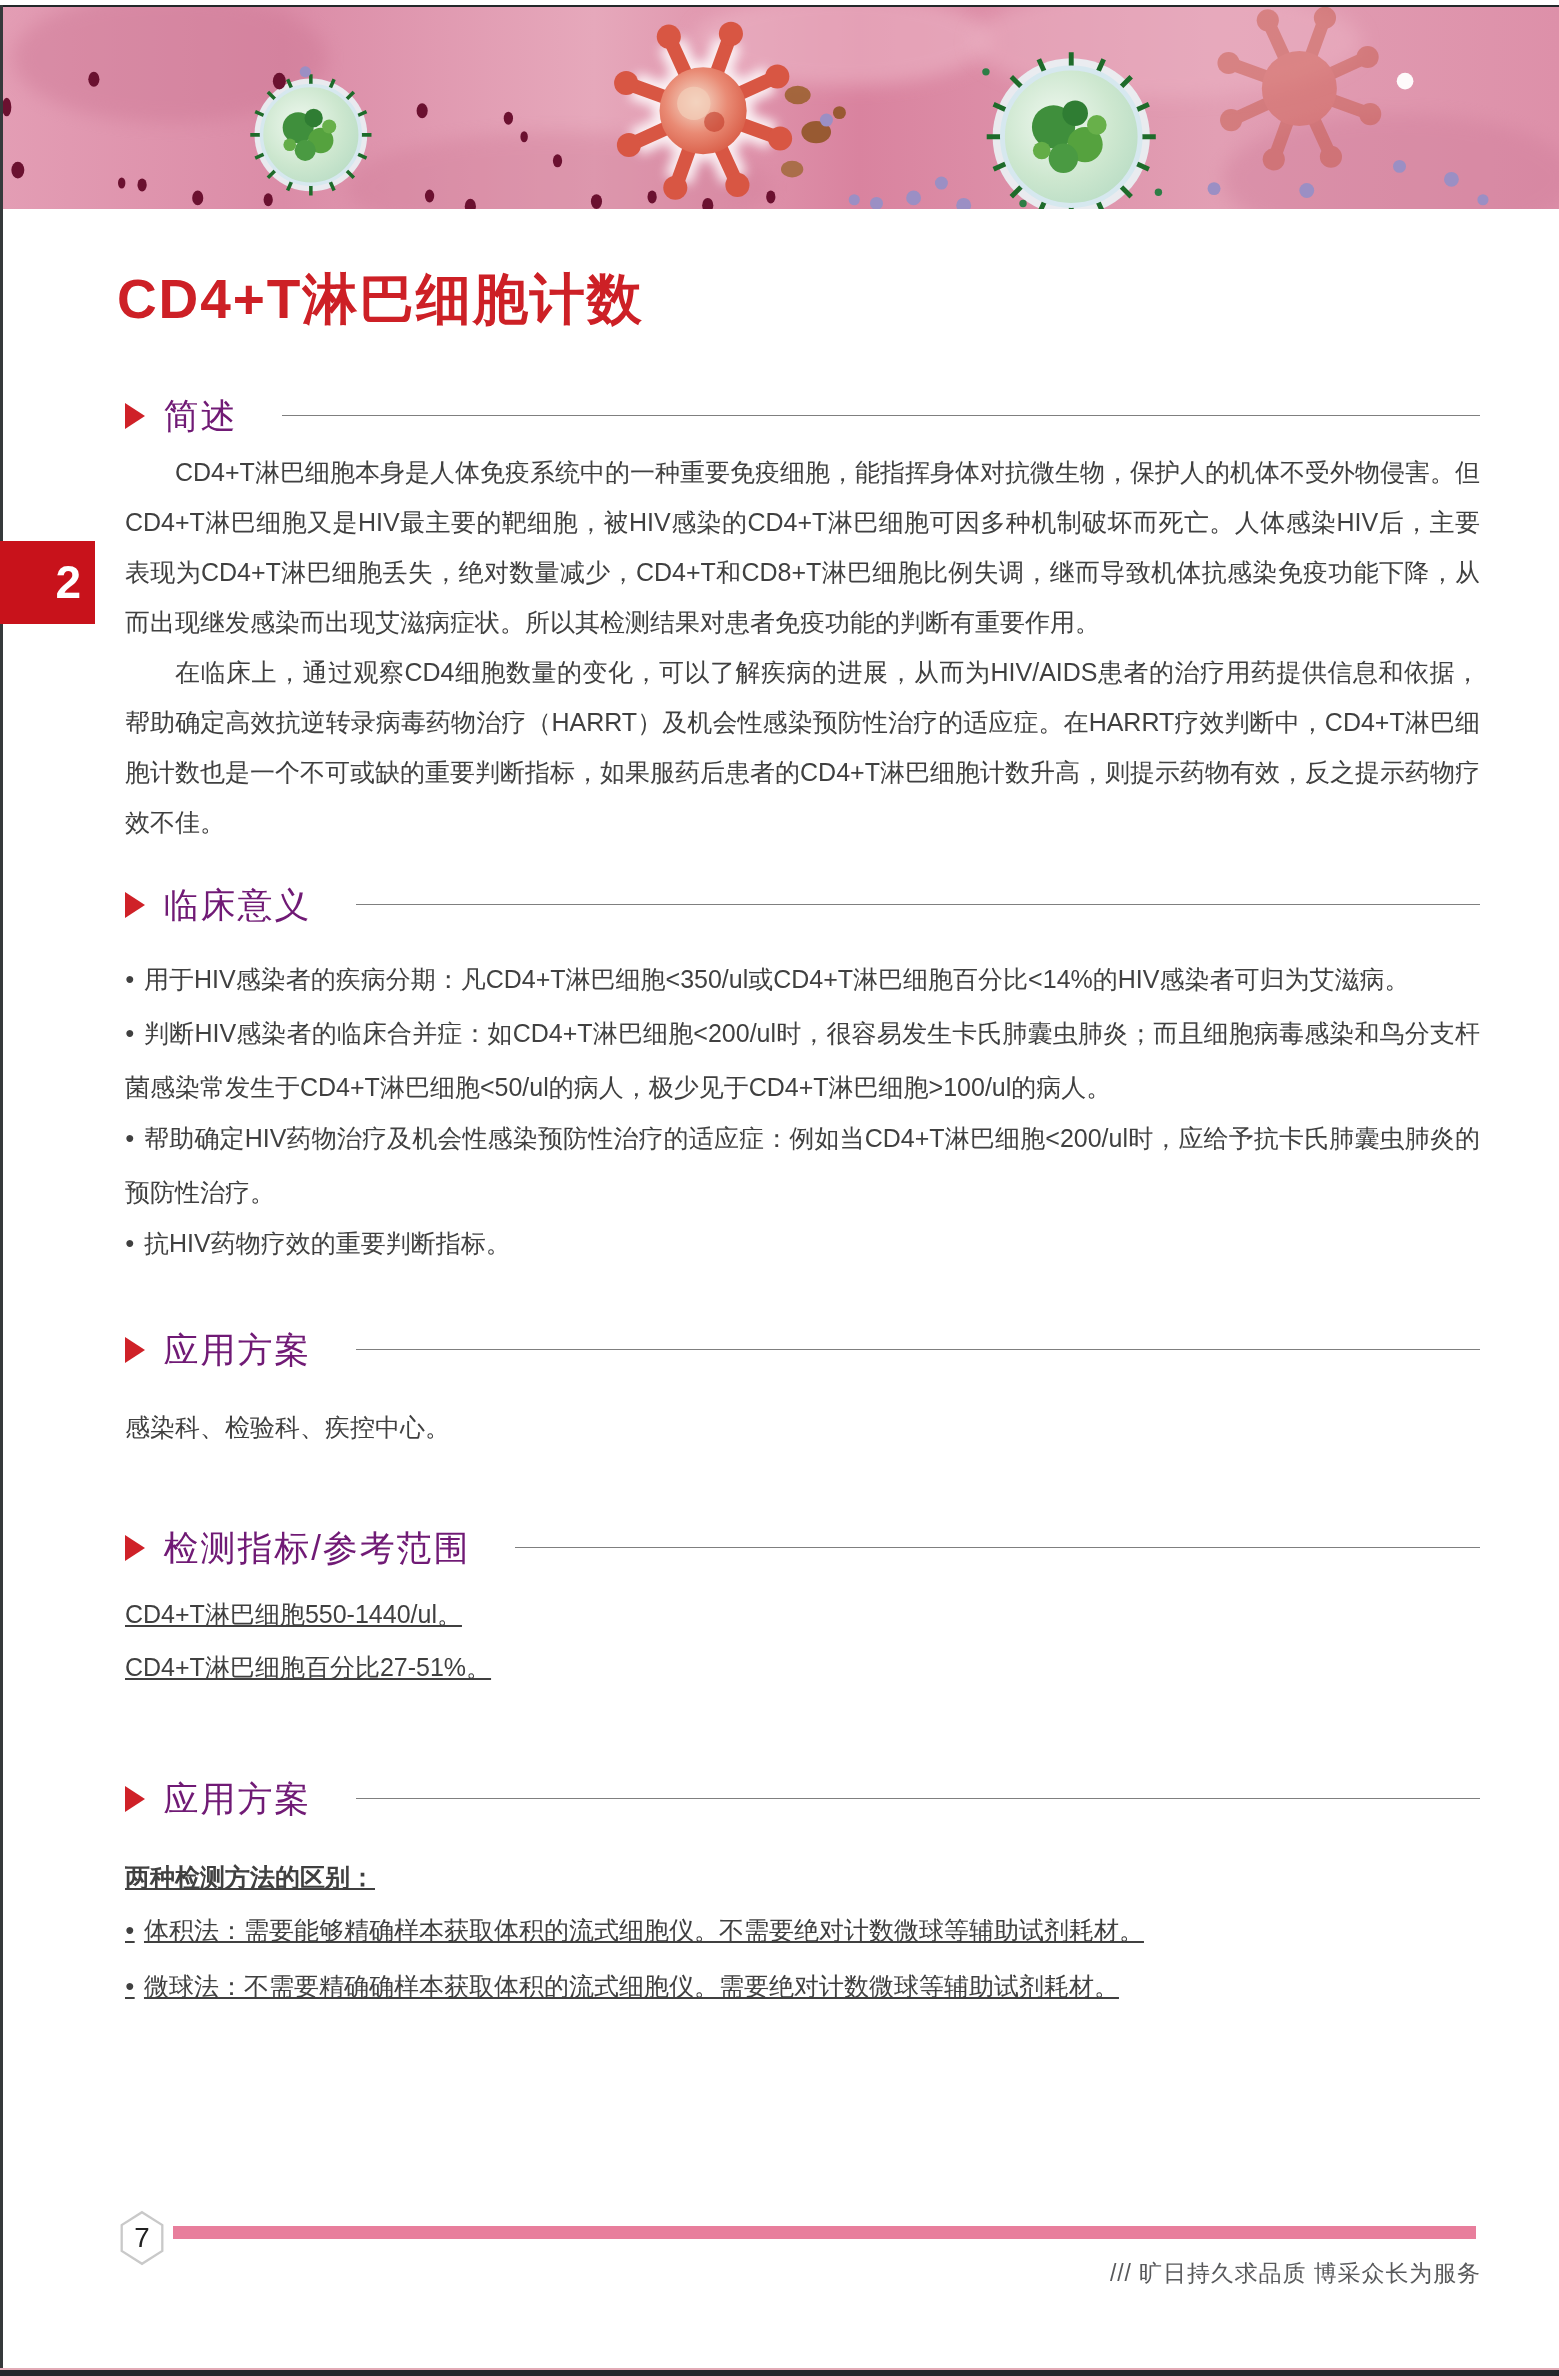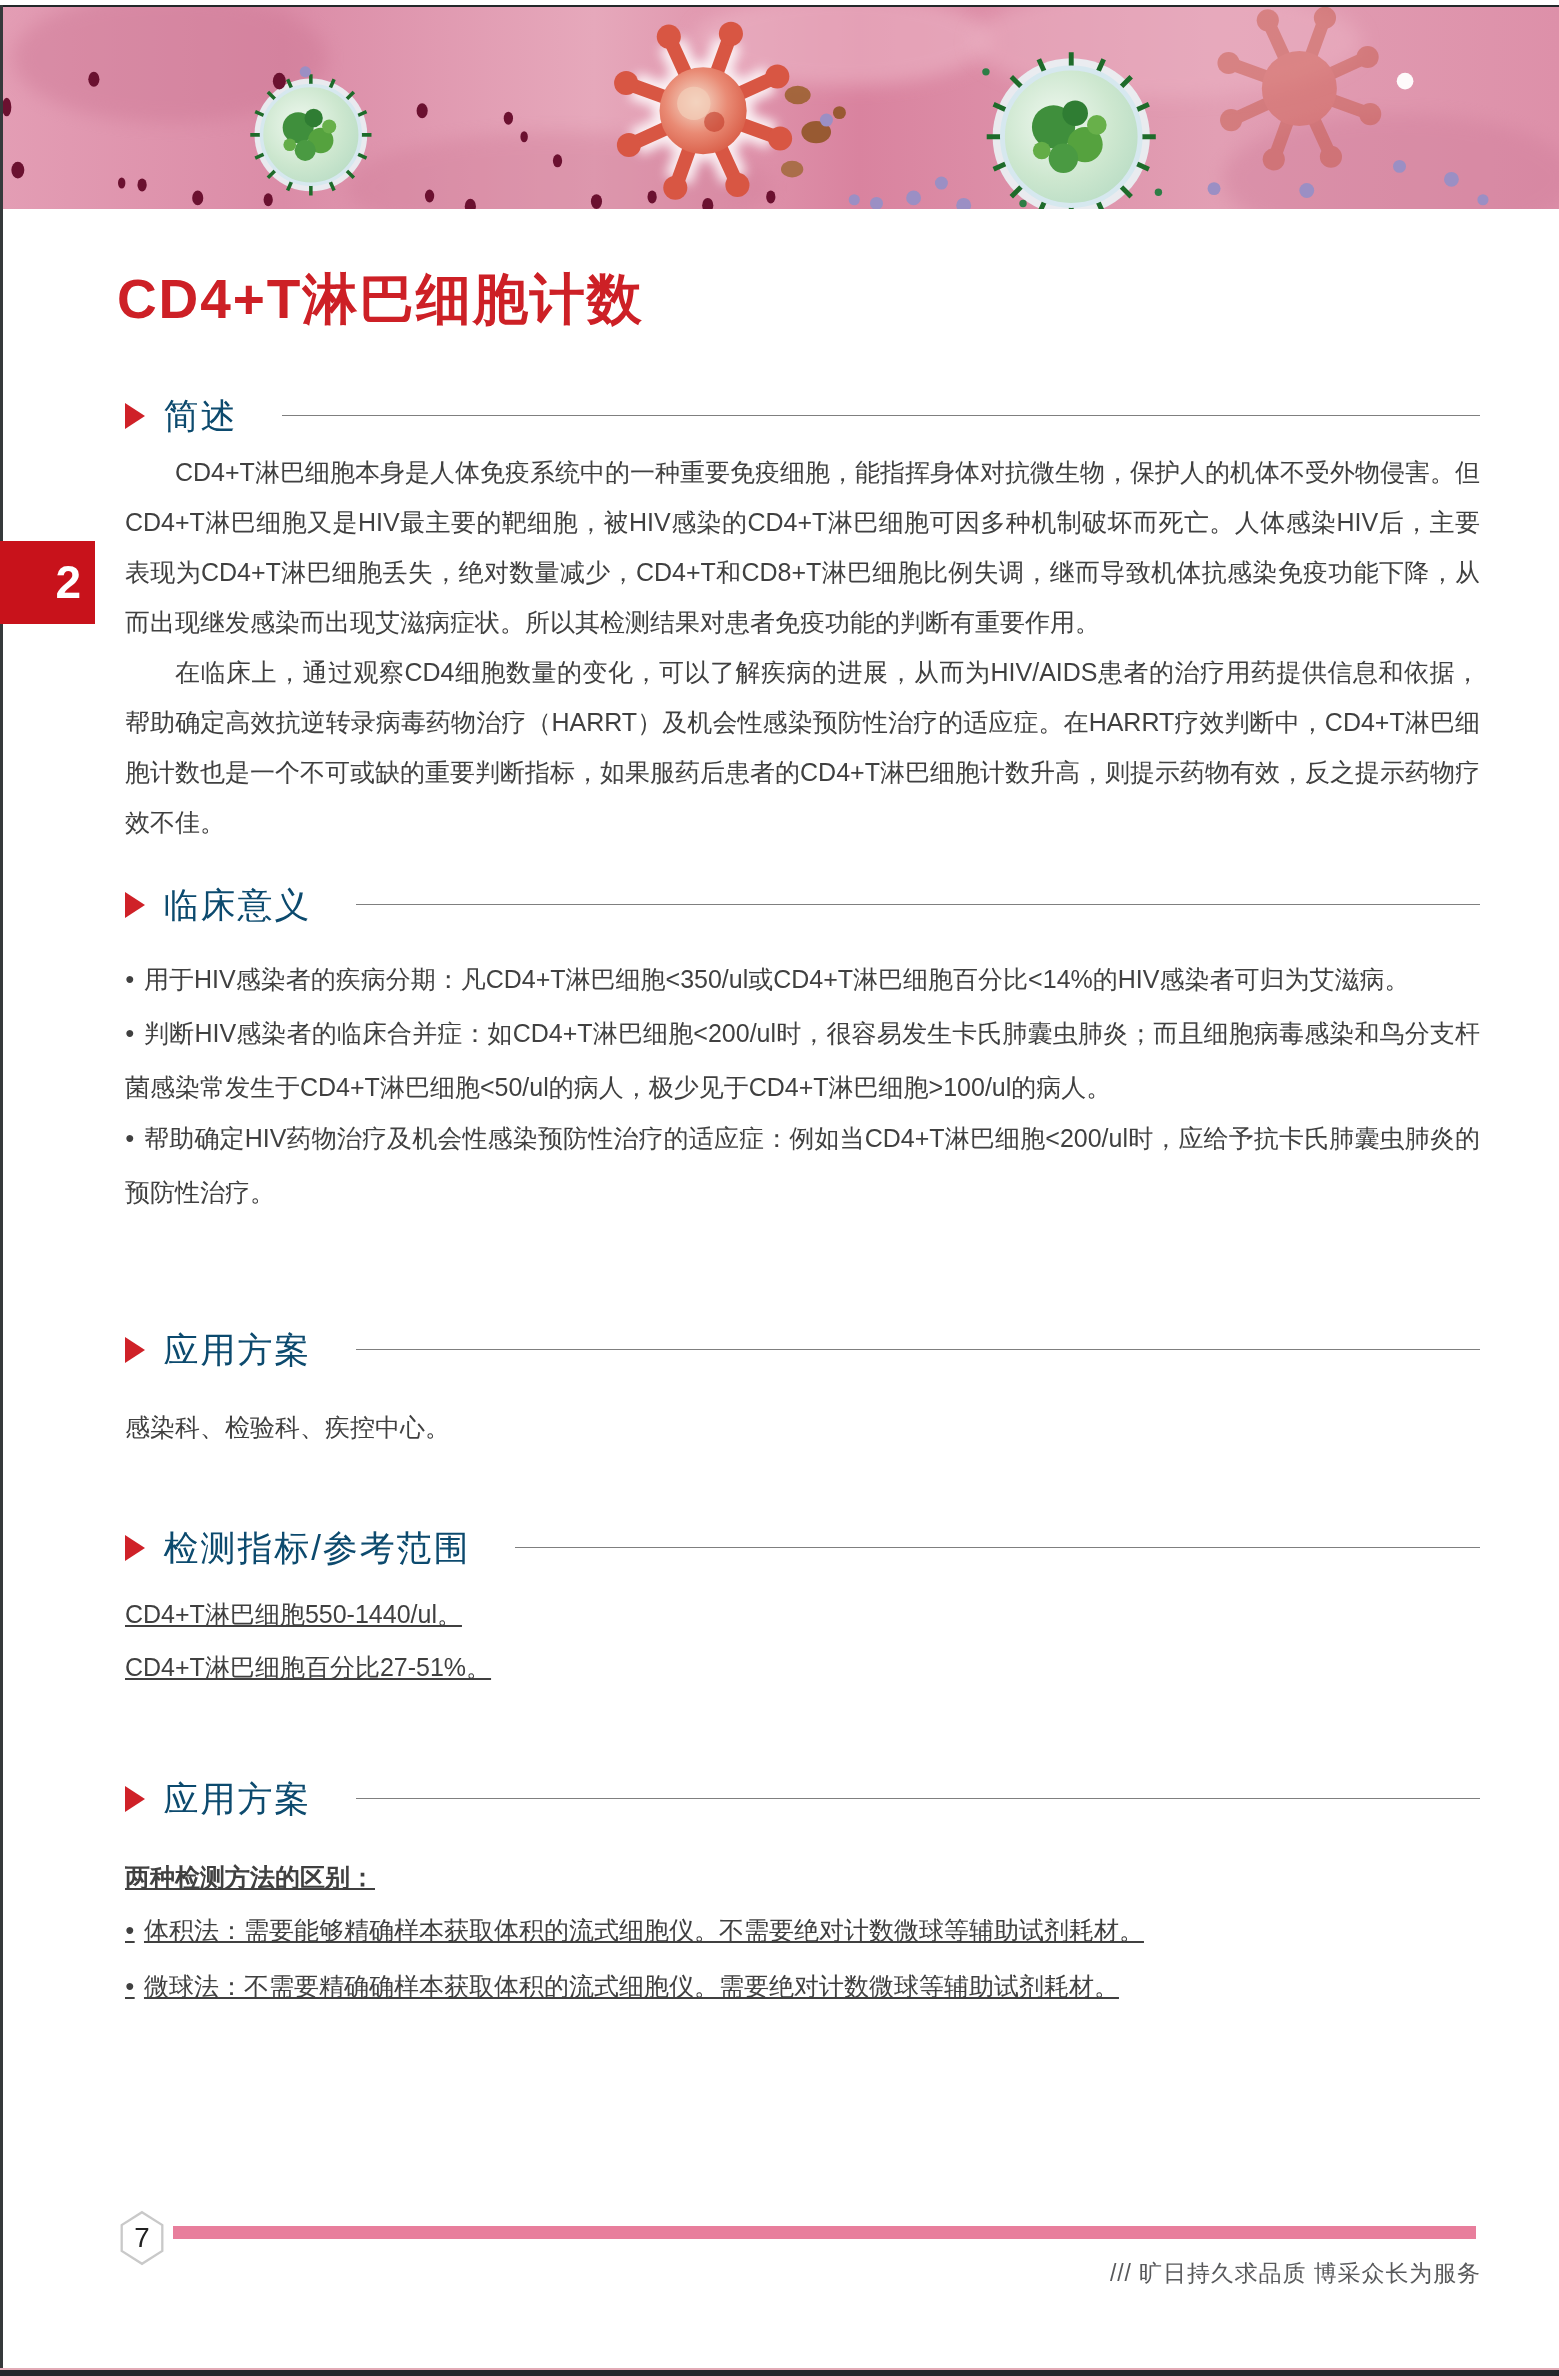--- a/index.html
+++ b/index.html
@@ -16,21 +16,21 @@
   
   .banner{top:7.4px;left:2.8px;width:1556px;height:202px;display:block;}
 
   
   .title{top:263px;left:117px;font-size:55px;letter-spacing:1.9px;color:#cd2026;font-weight:700;}
 
   
   .section-head{left:125px;width:1355px;display:flex;align-items:center;}
   .tri{width:0;height:0;border-left:20.4px solid #cf2128;border-top:13px solid transparent;
        border-bottom:13px solid transparent;flex:0 0 auto;}
-  .section-head h2{margin:0 0 0 18.6px;font-size:35px;line-height:43px;color:#0c4a6e;
+  .section-head h2{margin:0 0 0 18.6px;font-size:35px;line-height:43px;color:#701a75;
                    font-weight:500;letter-spacing:1.9px;white-space:nowrap;}
   .rule{flex:1 1 auto;height:1.9px;background:#7f7f7f;margin-left:45px;}
 
   
   .body{left:125px;width:1355px;font-size:25px;color:#404040;text-align:justify;}
   .body p{margin:0;}
   .lh54{line-height:50px;}
   .lh55{line-height:51px;}
   .lh57{line-height:53px;text-decoration:underline;}
   .indent p{text-indent:2em;}
@@ -207,20 +207,21 @@
 
   <div class="abs section-head" style="top:883px">
     <span class="tri"></span>
     <h2>临床意义</h2>
     <span class="rule"></span>
   </div>
   <div class="abs body lh55" style="top:954px">
     <p class="bullet">用于HIV感染者的疾病分期：凡CD4+T淋巴细胞&lt;350/ul或CD4+T淋巴细胞百分比&lt;14%的HIV感染者可归为艾滋病。</p>
     <p class="bullet">判断HIV感染者的临床合并症：如CD4+T淋巴细胞&lt;200/ul时，很容易发生卡氏肺囊虫肺炎；而且细胞病毒感染和鸟分支杆菌感染常发生于CD4+T淋巴细胞&lt;50/ul的病人，极少见于CD4+T淋巴细胞&gt;100/ul的病人。</p>
     <p class="bullet">帮助确定HIV药物治疗及机会性感染预防性治疗的适应症：例如当CD4+T淋巴细胞&lt;200/ul时，应给予抗卡氏肺囊虫肺炎的预防性治疗。</p>
+    <p class="bullet">抗HIV药物疗效的重要判断指标。</p>
   </div>
 
   <div class="abs section-head" style="top:1328px">
     <span class="tri"></span>
     <h2>应用方案</h2>
     <span class="rule"></span>
   </div>
   <div class="abs body lh55" style="top:1402px">
     <p>感染科、检验科、疾控中心。</p>
   </div>

